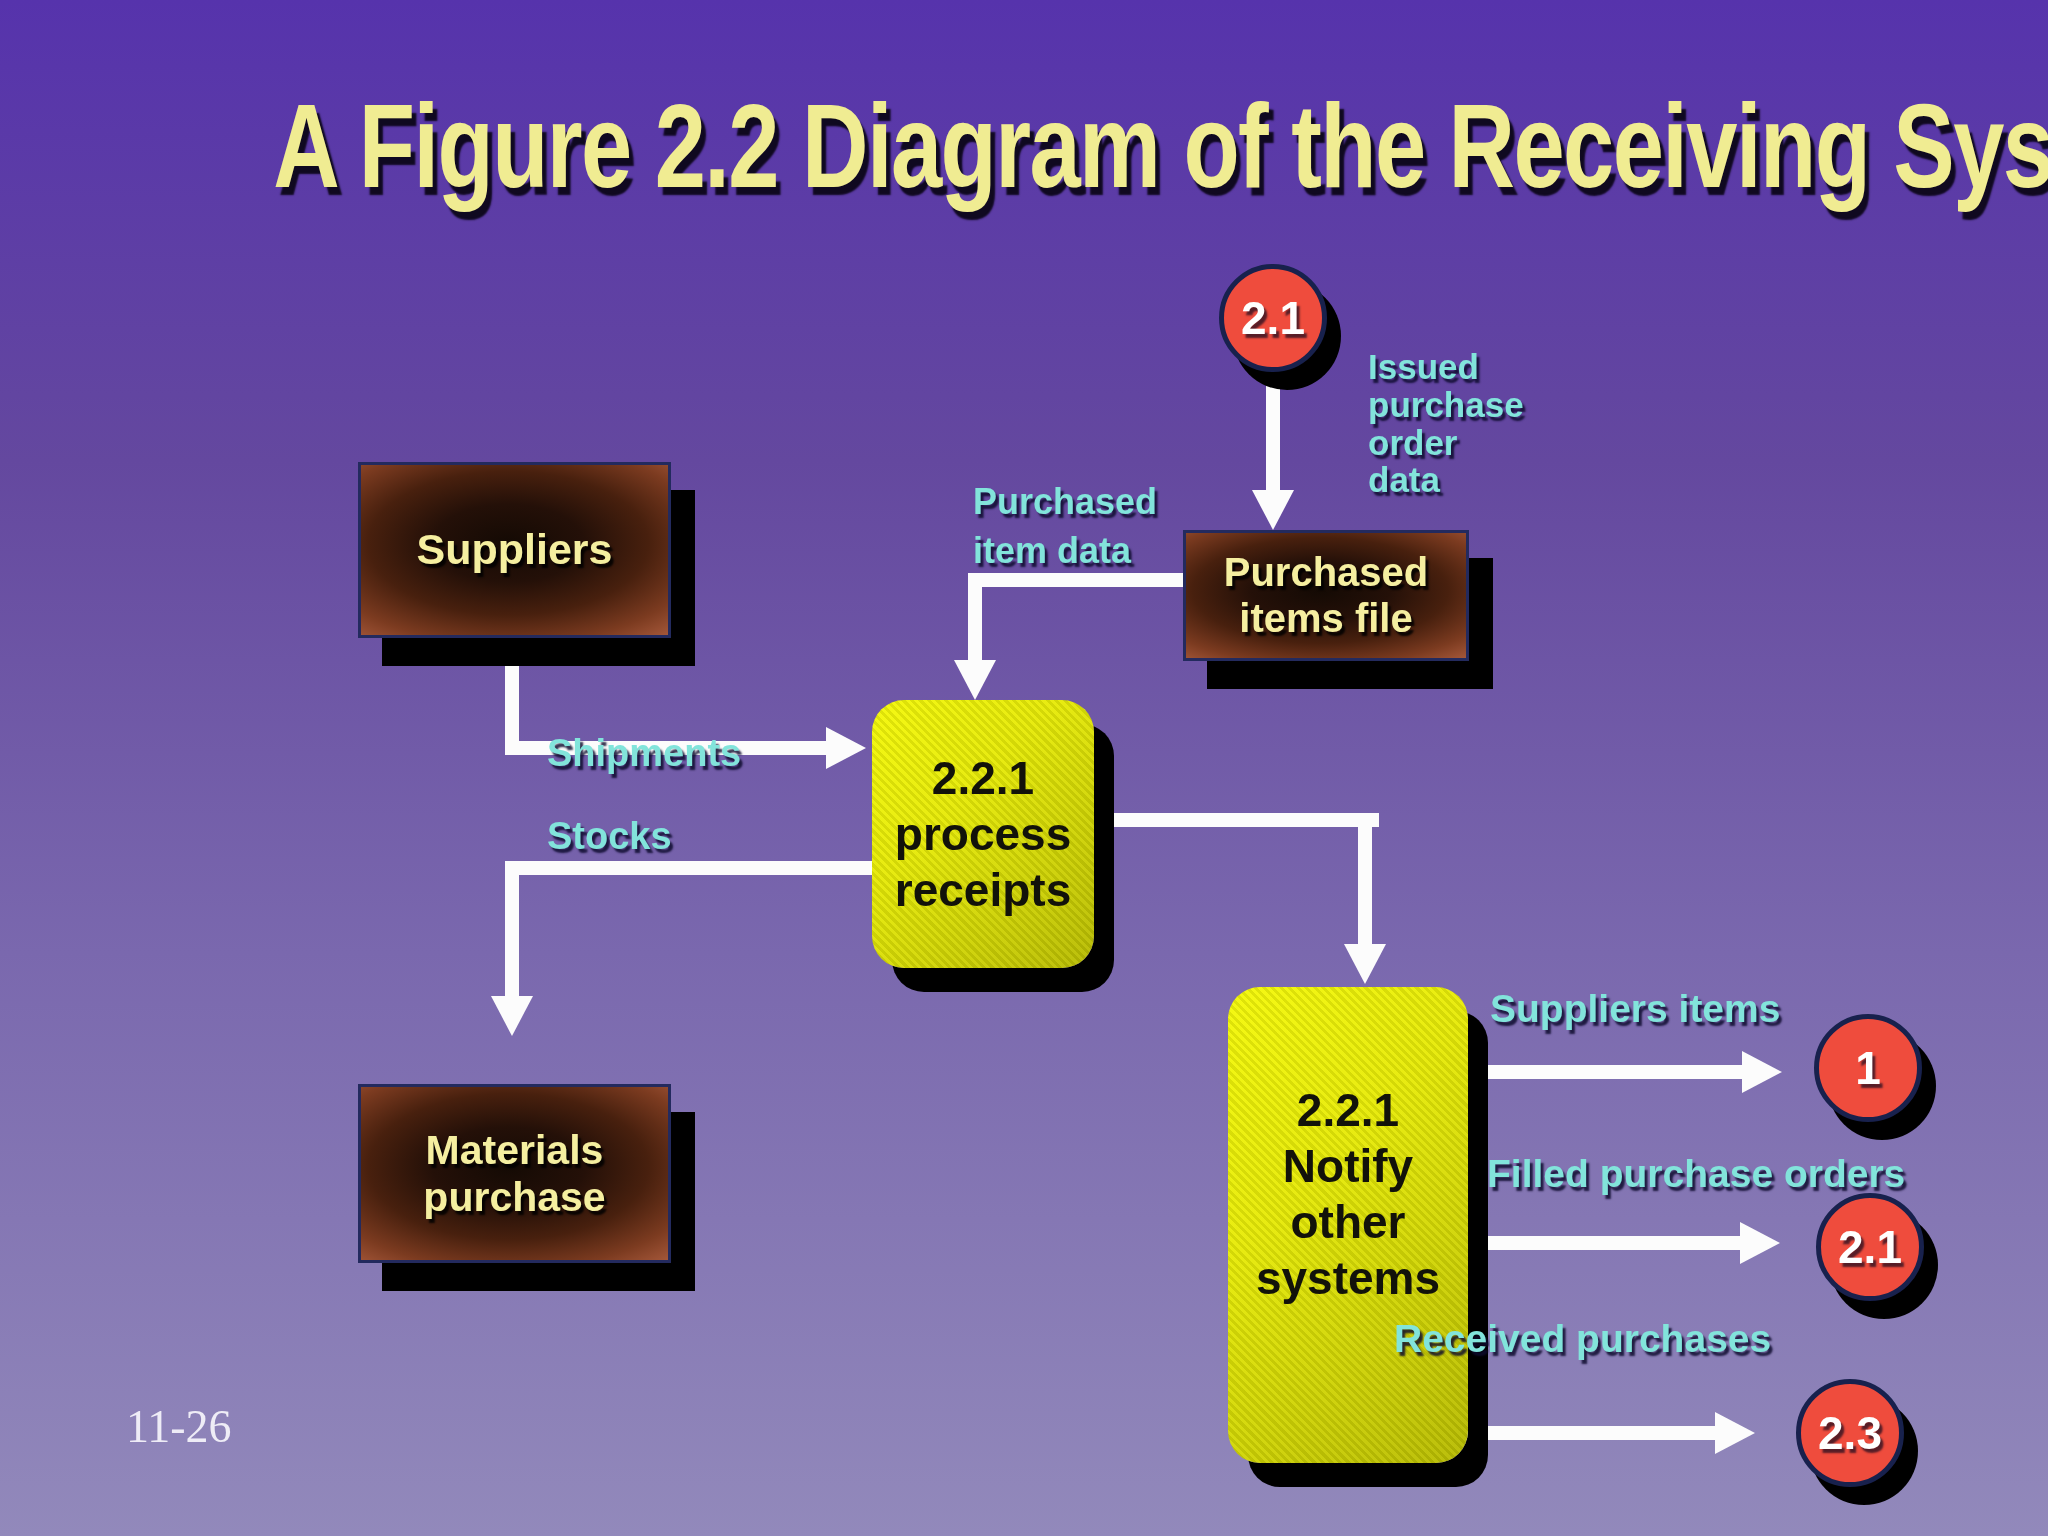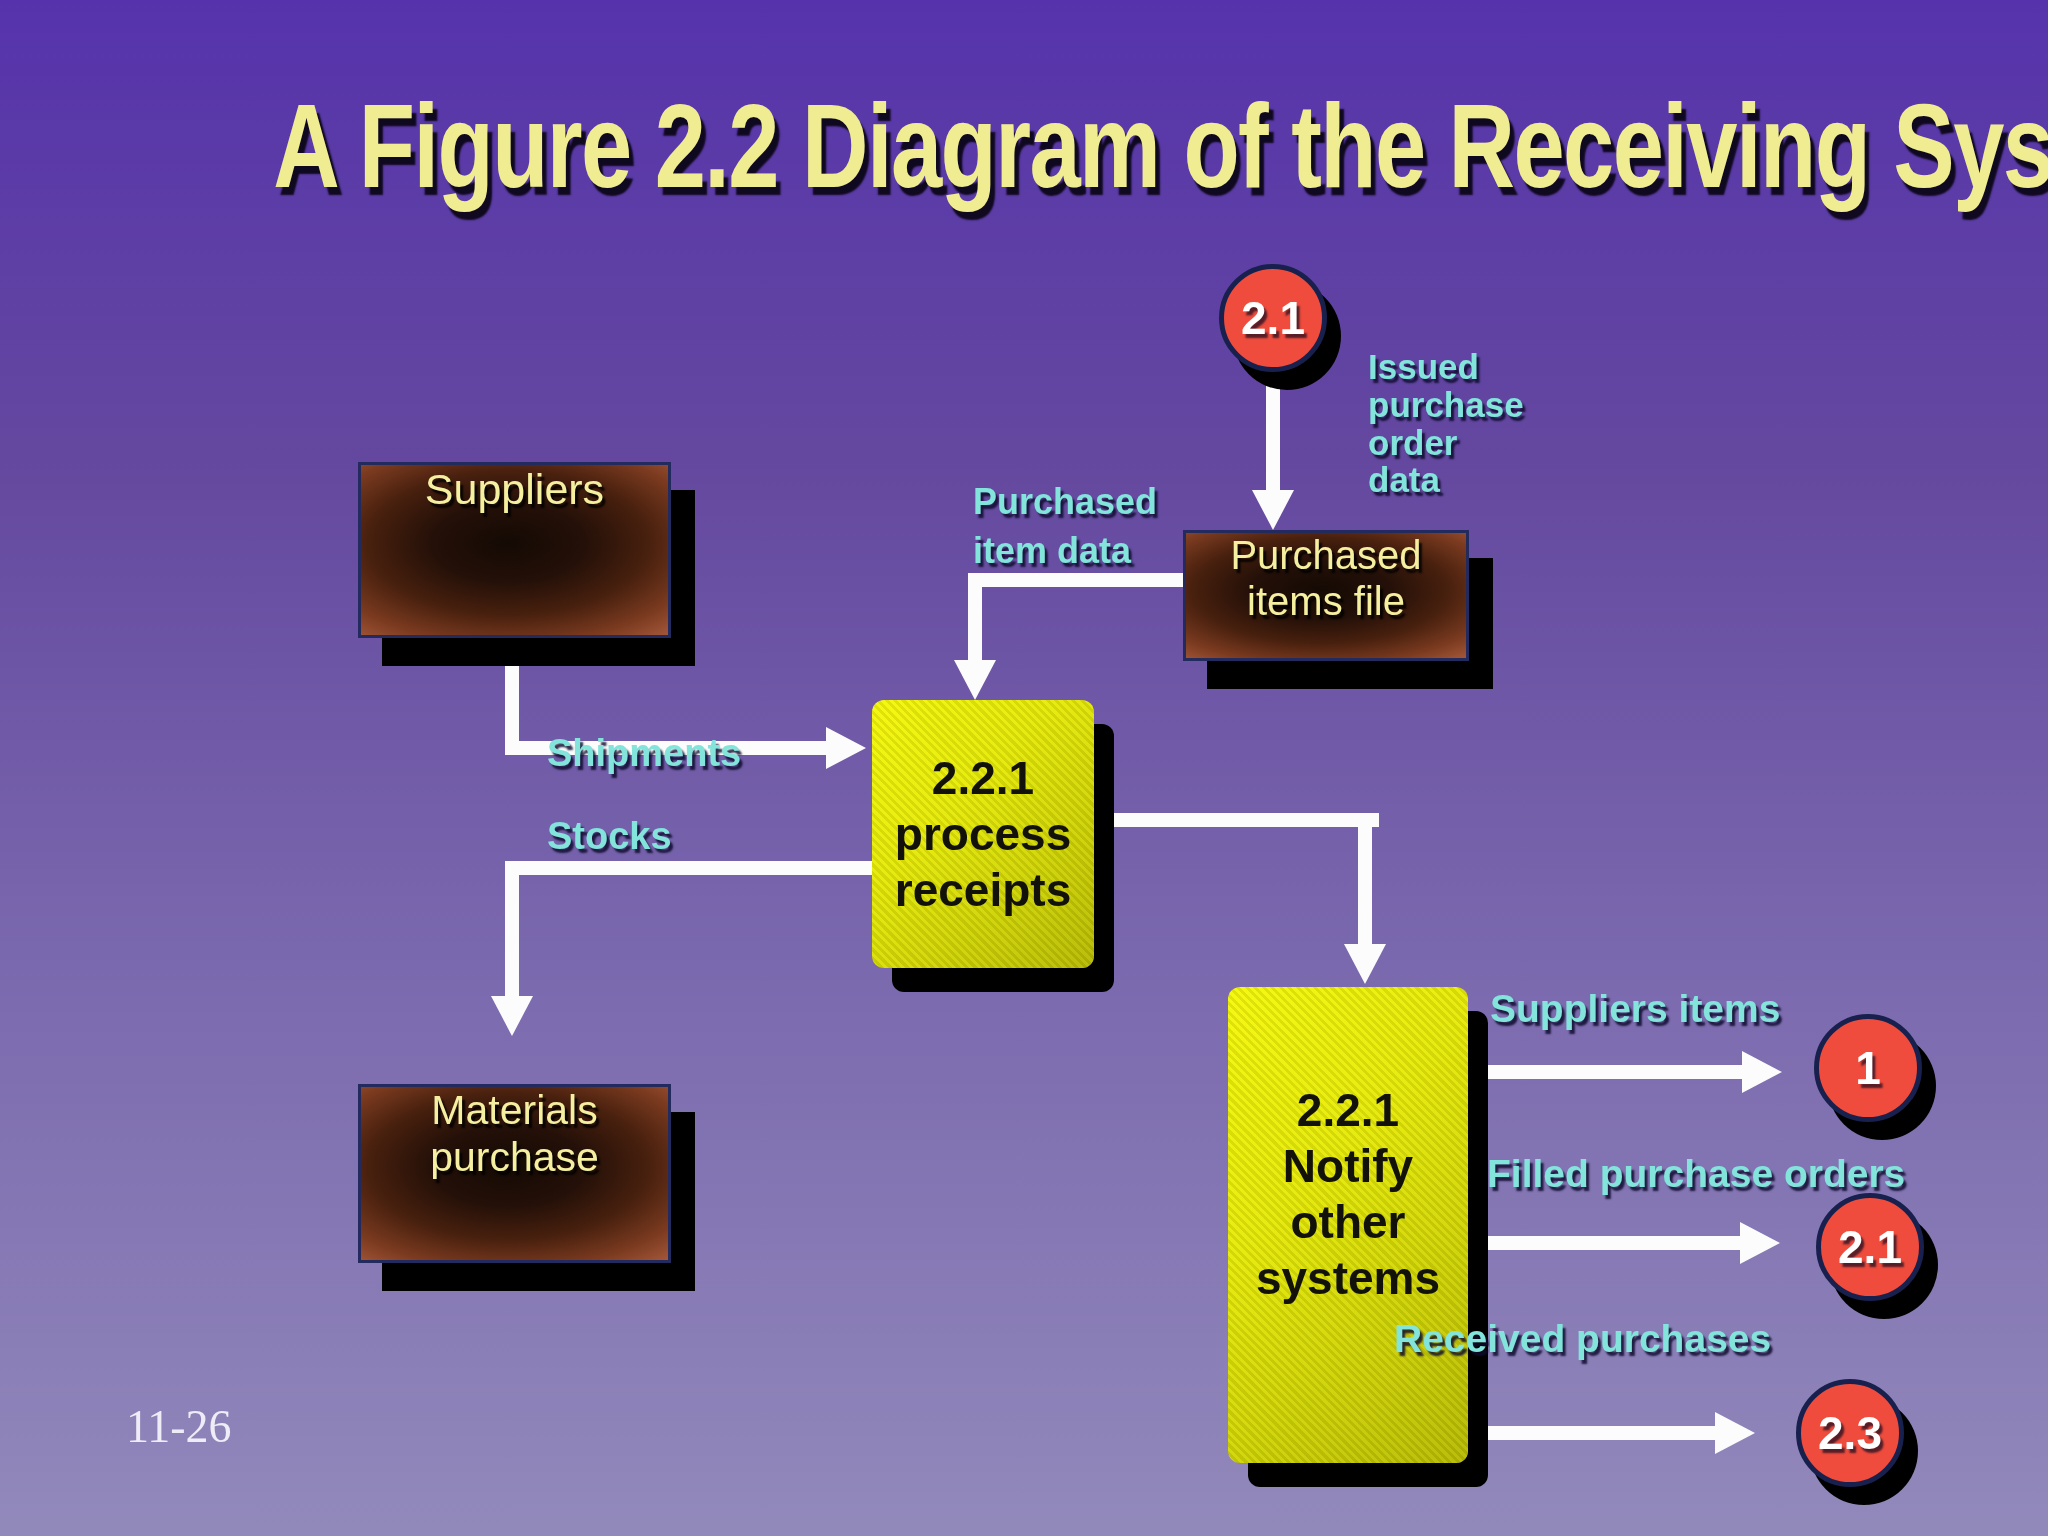--- a/index.html
+++ b/index.html
@@ -19,28 +19,28 @@
     color:#f0ec92;
     text-shadow:6px 8px 2px rgba(12,6,24,0.95);
   }
   
   .entity{
     position:absolute;
     background:radial-gradient(ellipse 95% 88% at 48% 46%,
       #140a04 0%, #241008 26%, #48200e 48%, #7c3b20 68%, #a85a3c 84%, #c16c4c 100%);
     border:3px solid #232a5e;
     box-shadow:24px 28px 0 #000;
-    display:flex;flex-direction:column;align-items:center;
-    color:#f5efa0;font-weight:normal;text-align:center;
+    display:flex;flex-direction:column;align-items:center;justify-content:center;
+    color:#f5efa0;font-weight:bold;text-align:center;
     text-shadow:3px 4px 2px rgba(0,0,0,0.85);
   }
   .entity .ln{line-height:1.14;}
   
   .process{
-    position:absolute;border-radius:12px;
+    position:absolute;border-radius:32px;
     background:
       repeating-linear-gradient(45deg, rgba(80,85,0,0.12) 0 3px, rgba(255,255,140,0.07) 3px 6px),
       linear-gradient(135deg,#f4f80a 0%,#e6ea08 38%,#ccd005 72%,#b4b802 100%);
     box-shadow:20px 24px 0 #000;
     display:flex;flex-direction:column;align-items:center;
     color:#12120a;font-weight:bold;text-align:center;font-size:46px;
   }
   .process .ln{line-height:1.22;}
   
   .connector{

